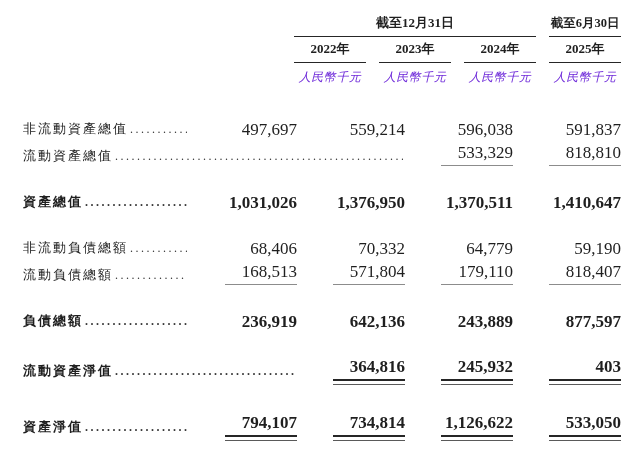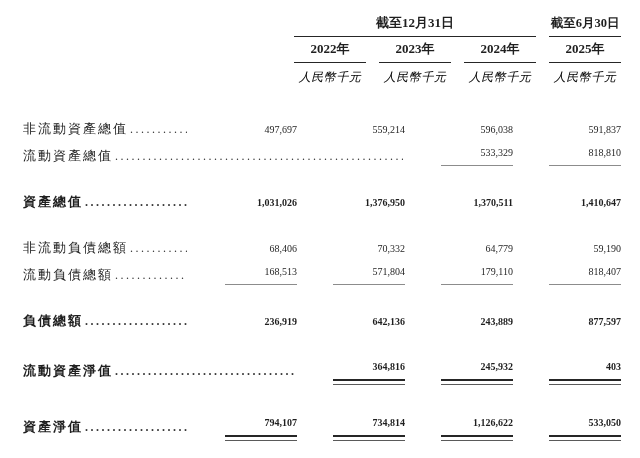--- a/index.html
+++ b/index.html
@@ -39,21 +39,21 @@
   }
   .year-row { margin-top: 3px; }
   .ycell {
     text-align: center; font-weight: 700; font-size: 13px;
     padding-bottom: 4px;
     border-bottom: 1.4px solid var(--rule-dark, #2a2a2a);
   }
   .unit-row { margin-top: 6px; }
   .ucell {
     text-align: center; font-style: italic;
-    font-size: 12px; color: #000000; letter-spacing: 0.5px; font-family: Liberation Mono, monospace;
+    font-size: 12px; color: #6d28d9; letter-spacing: 0.5px; font-family: Liberation Mono, monospace;
   }
   
   .tbody { margin-top: 33px; }
   .row { display: flex; align-items: flex-end; line-height: 19px; margin-top: 4px; gap: 23px; }
   .row:first-child { margin-top: 0; }
   .row.gap-section { margin-top: 26px; }
   .row.gap-section-lg { margin-top: 32px; }
   .row .lbl {
     flex: 1 1 auto; min-width: 0;
     display: flex; align-items: baseline;
@@ -61,21 +61,21 @@
     font-size: 13px; letter-spacing: 2px;
   }
   .row .leader {
     flex: 1 1 auto; min-width: 0; overflow: hidden;
     font-size: 12px; letter-spacing: 2.5px; color: #3a3a3a;
     margin-left: 2px; margin-right: 2px;
   }
   .leader::after {
     content: "..................................................................................";
   }
-  .row .num { font-size: 10px; position: relative; }
+  .row .num { font-size: 17px; position: relative; }
   .row.bold .lbl, .row.bold .num { font-weight: 700; }
   .row.rule-single .num {
     padding-bottom: 3px;
     border-bottom: 1.4px solid var(--rule-single, #8c8c8c);
   }
   .row.rule-double .num {
     padding-bottom: 3px;
     border-bottom: 2.5px solid var(--rule-dark, #1c1c1c);
   }
   .row.rule-double .num::after {

